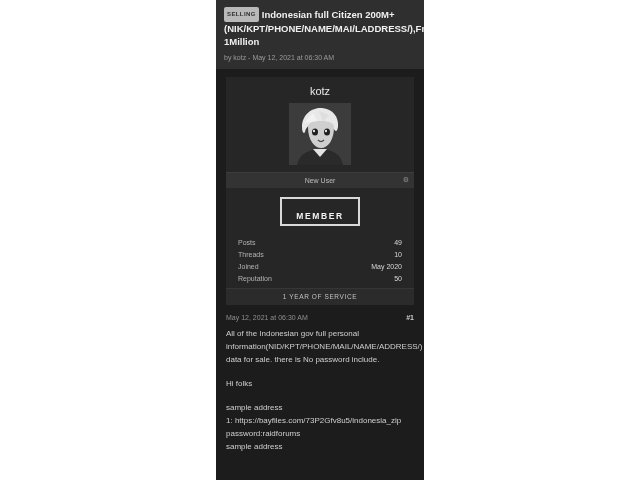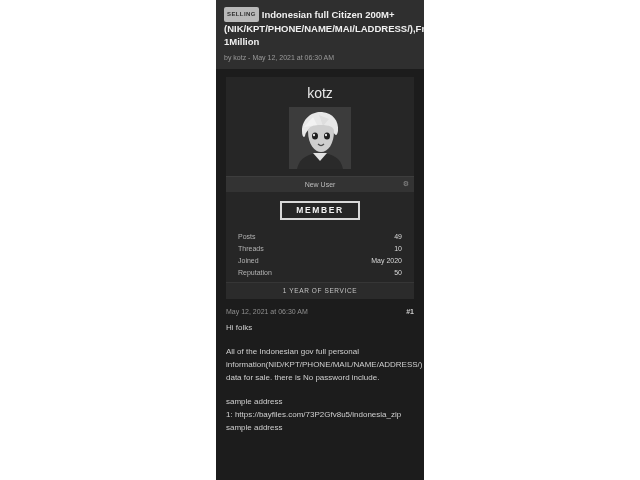--- a/index.html
+++ b/index.html
@@ -61,21 +61,21 @@
   }
 
   
   .card {
     margin: 8px 10px 0 10px;
     background: #262626;
     padding: 8px 0 0 0;
   }
   .username {
     text-align: center;
-    font-size: 14px;
+    font-size: 11px;
     color: #e8e8e8;
     margin-bottom: 6px;
   }
   .avatar-wrap {
     display: flex;
     justify-content: center;
   }
   .avatar {
     width: 62px;
     height: 62px;
@@ -108,21 +108,21 @@
     justify-content: center;
     padding: 9px 0 8px 0;
     background: #262626;
   }
   .member-badge {
     border: 2px solid #d9d9d9;
     color: #f2f2f2;
     font-size: 8.5px;
     font-weight: bold;
     letter-spacing: 1.6px;
-    padding: 2px 14px 3px 14px;
+    padding: 12px 14px 3px 14px;
   }
 
   .stats {
     background: #262626;
     padding: 2px 12px 4px 12px;
   }
   .stat-row {
     display: flex;
     justify-content: space-between;
     font-size: 7px;
@@ -233,26 +233,27 @@
 
       <div class="service-bar">1 YEAR OF SERVICE</div>
     </div>
 
     <div class="post-meta">
       <span>May 12, 2021 at 06:30 AM</span>
       <span class="post-num">#1</span>
     </div>
 
     <div class="post-body">
+      <p>All of the Indonesian gov full personal information(NID/KPT/PHONE/MAIL/NAME/ADDRESS/) data for sale. there is No password include.</p>
       <p>Hi folks</p>
-      <p>All of the Indonesian gov full personal information(NID/KPT/PHONE/MAIL/NAME/ADDRESS/) data for sale. there is No password include.</p>
 
       <p class="tight">
         <span class="lbl">sample address</span>
         <span class="lnk">1: https://bayfiles.com/73P2Gfv8u5/indonesia_zip</span>
+        <span class="lbl">password:raidforums</span>
       </p>
       <p class="tight">
         <span class="lbl">sample address</span>
 
       </p>
 
     </div>
 
   </div>
 </div>

